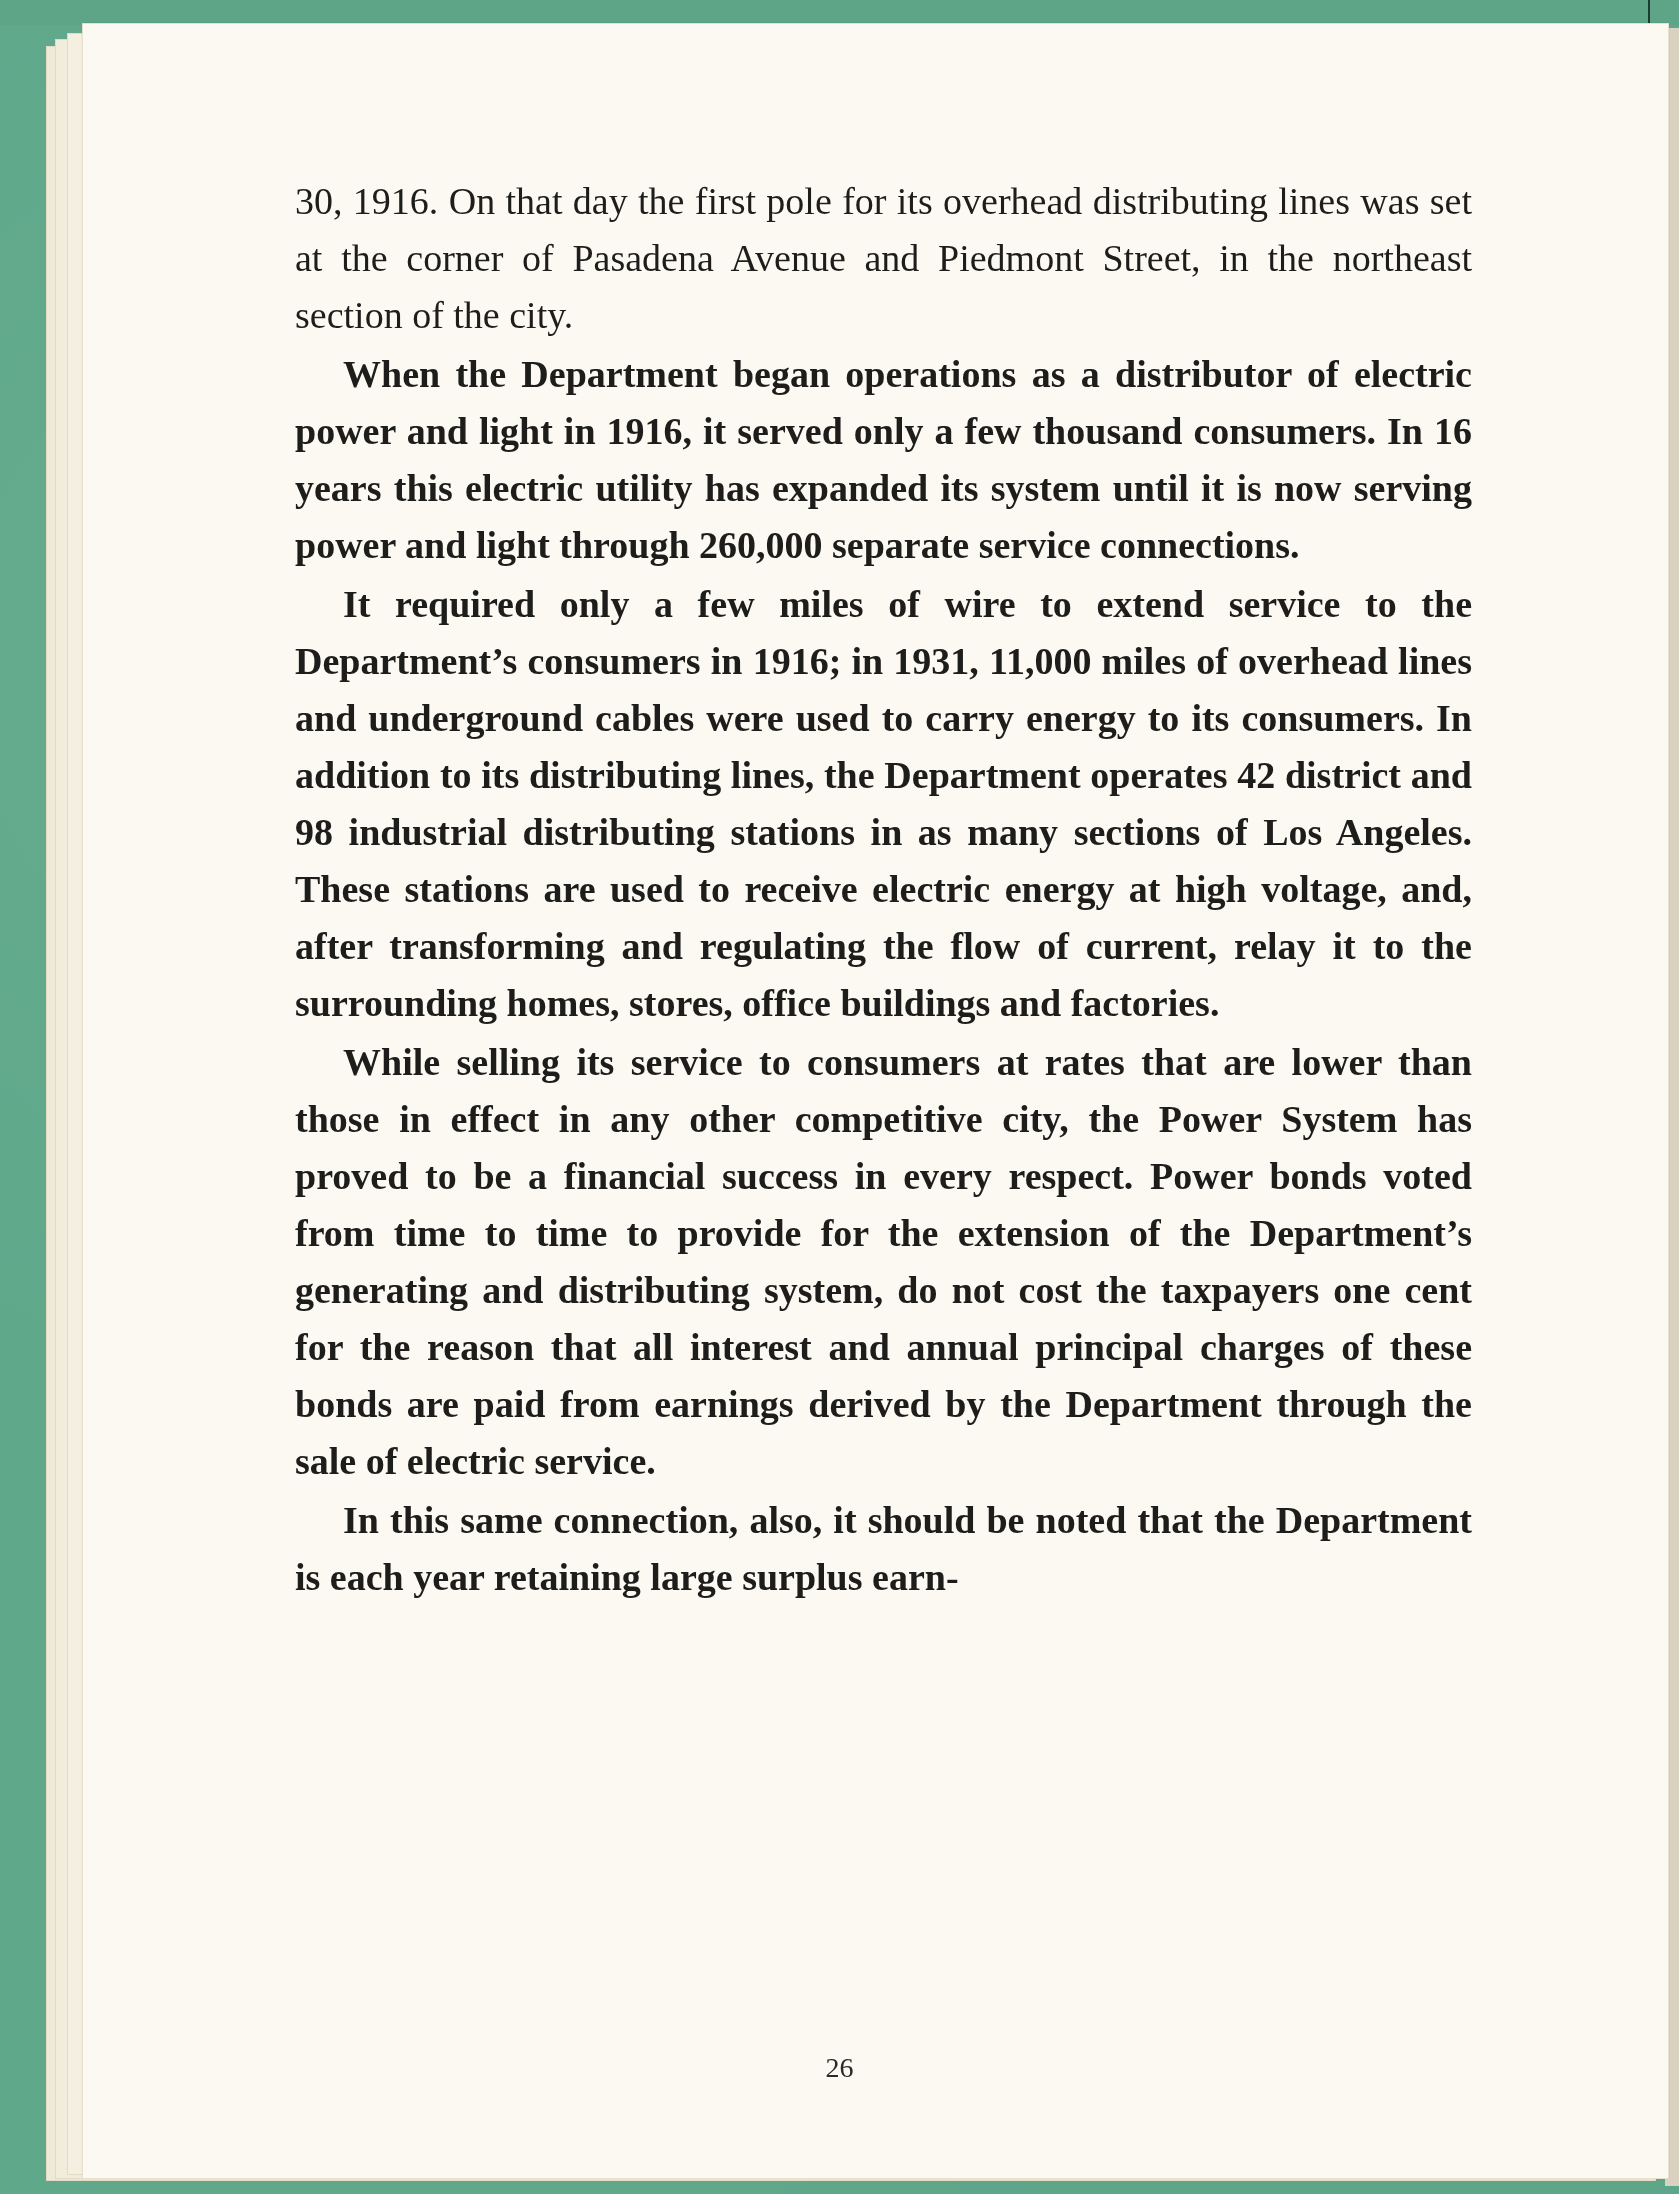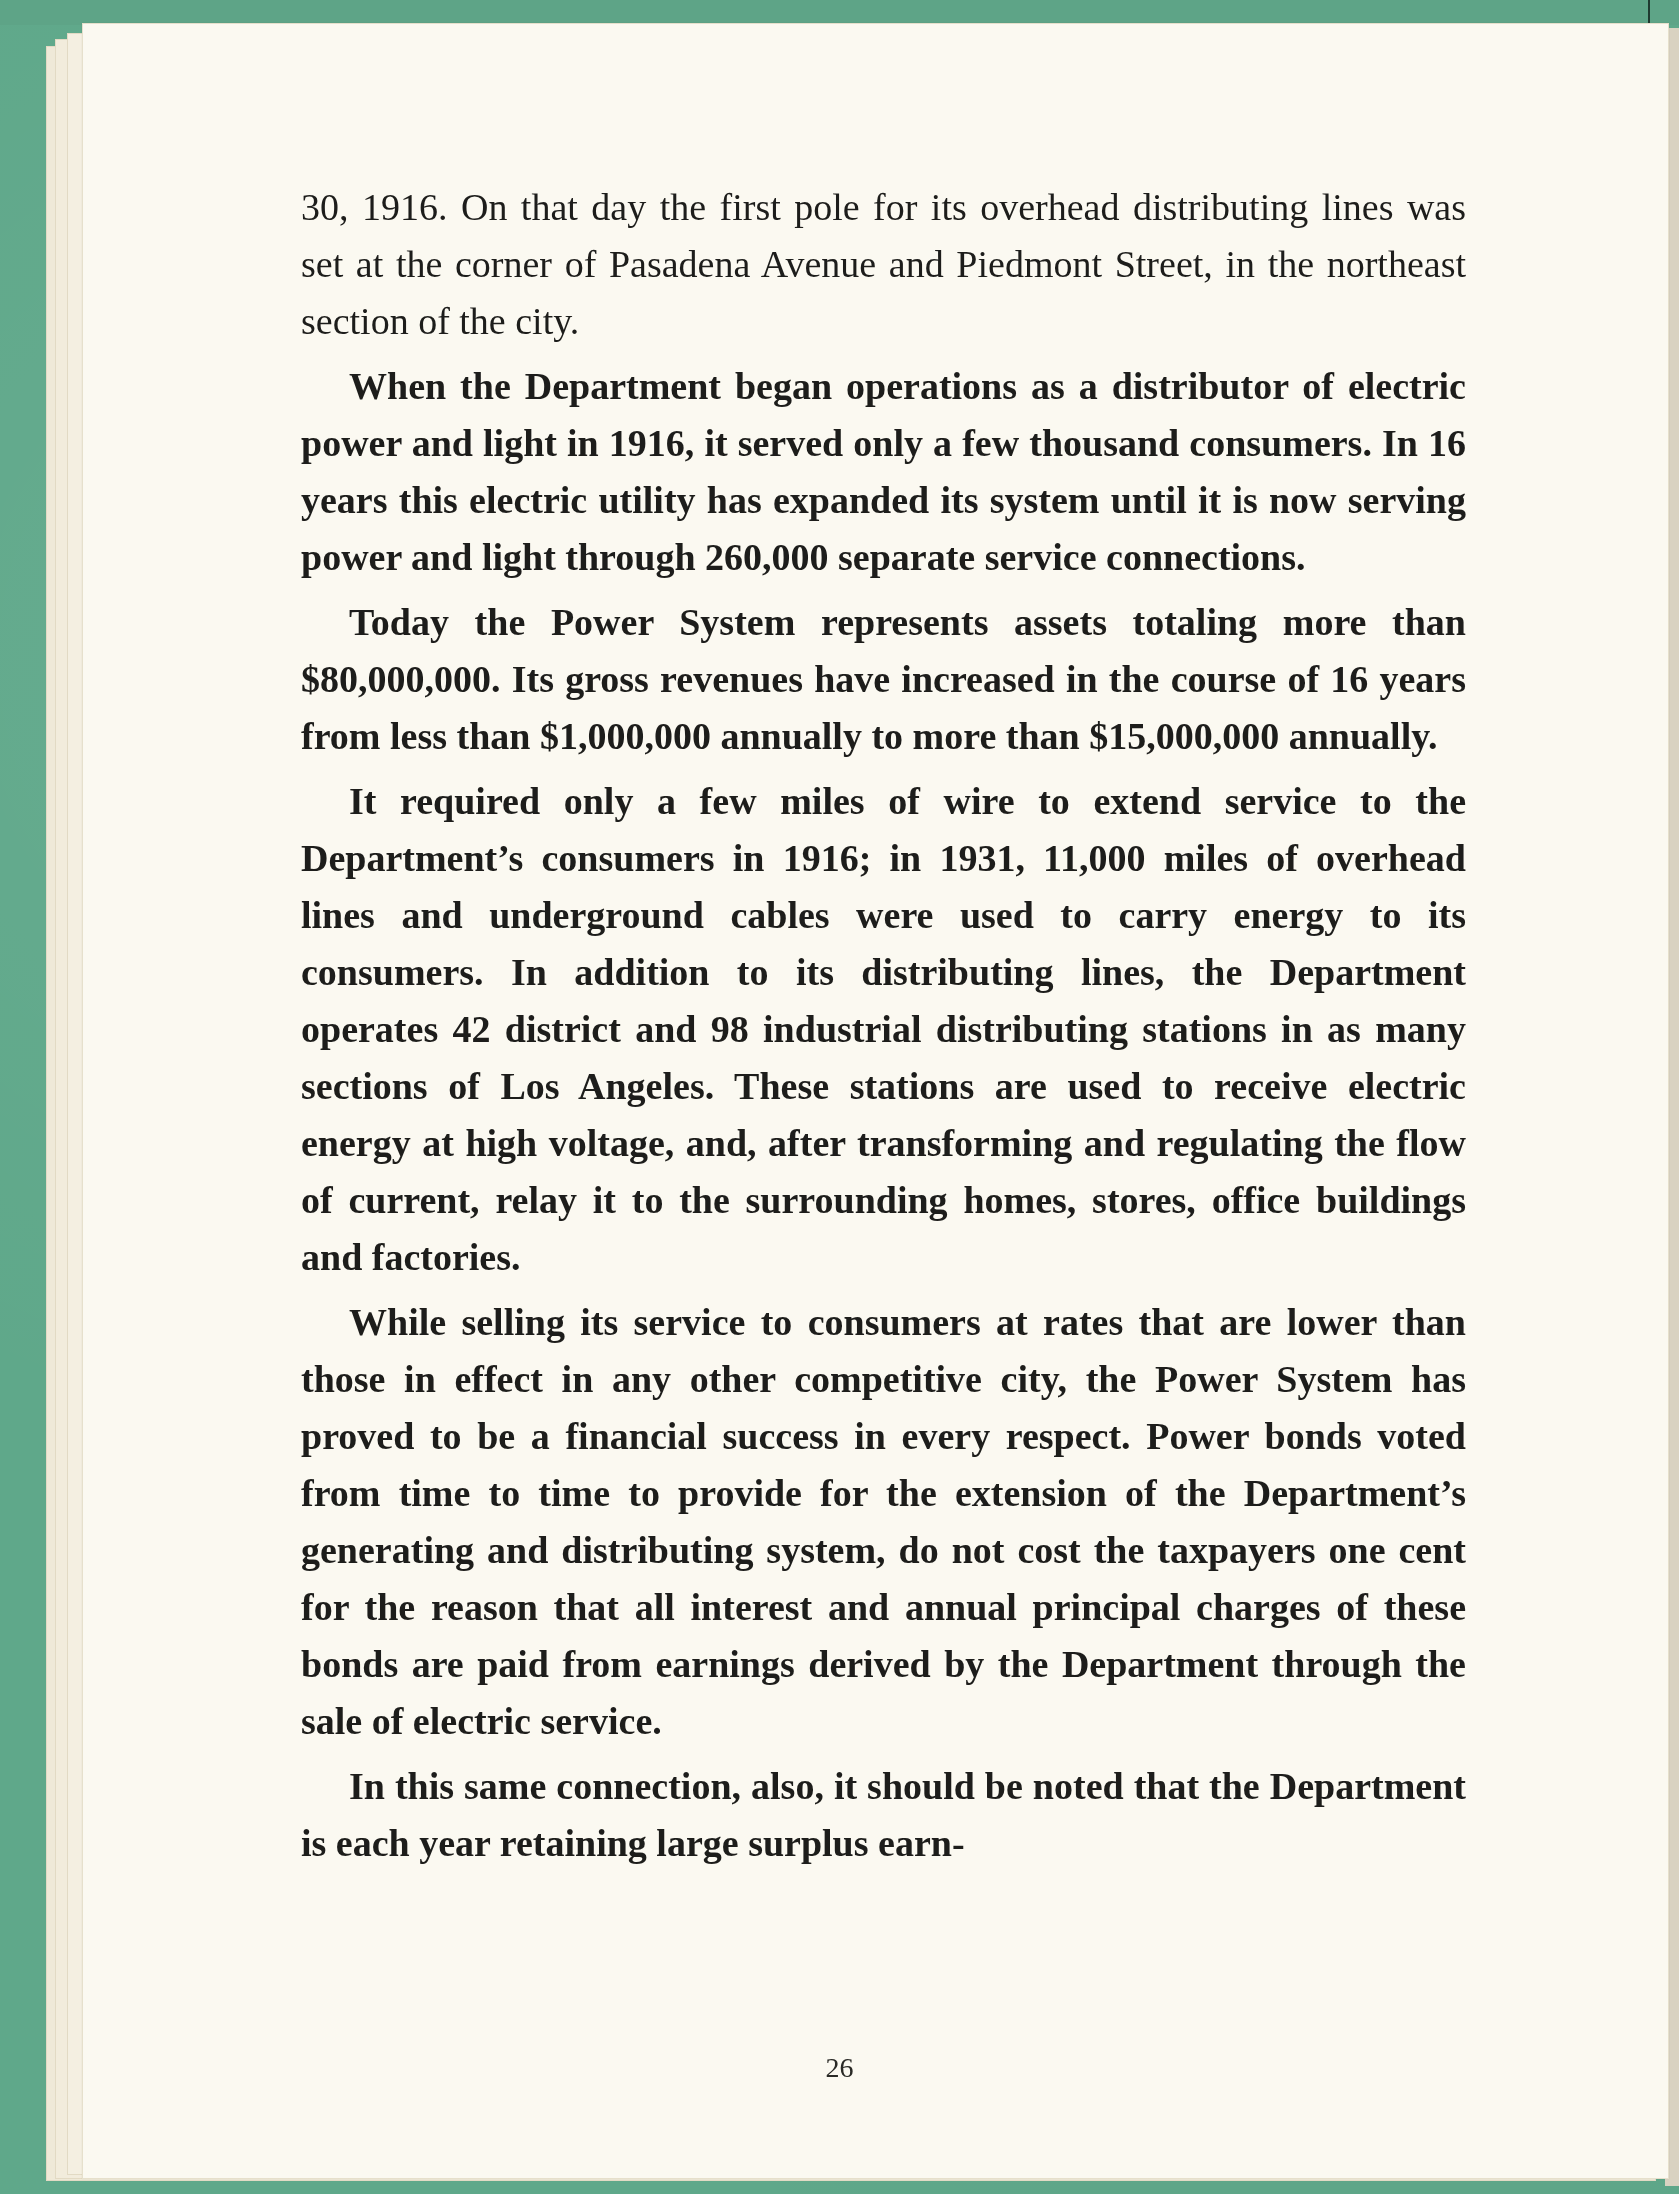--- a/index.html
+++ b/index.html
@@ -56,21 +56,21 @@
       left: 293px;
       top: 171px;
       width: 1181px;
       color: #1d1d1b;
       font-size: 38px;
       line-height: 57px;
       text-align: justify;
       hyphens: manual;
     }
     .para {
-      margin: 8px;
+      margin: 2px;
       text-indent: 0;
     }
     .para.indent {
       text-indent: 48px;
       font-weight: bold;
     }
     .page-number {
       position: absolute;
       left: 0;
       width: 1679px;
@@ -88,20 +88,19 @@
 <div class="page-stack stack-1"></div>
 <div class="page-stack stack-2"></div>
 <div class="page-stack stack-3"></div>
 <div class="right-shadow"></div>
 
 <div class="page"></div>
 
 <div class="text-block">
   <p class="para">30, 1916. On that day the first pole for its overhead dis­tributing lines was set at the corner of Pasadena Avenue and Piedmont Street, in the northeast section of the city.</p>
   <p class="para indent">When the Department began operations as a distrib­utor of electric power and light in 1916, it served only a few thousand consumers. In 16 years this electric utility has expanded its system until it is now serving power and light through 260,000 separate service connections.</p>
-  <p class="para indent">Today the Power System represents assets totaling more than $80,000,000. Its gross revenues have increased in the course of 16 years from less than $1,000,000 annu­ally to more than $15,000,000 annually.</p>
   <p class="para indent">It required only a few miles of wire to extend service to the Department’s consumers in 1916; in 1931, 11,000 miles of overhead lines and underground cables were used to carry energy to its consumers. In addition to its dis­tributing lines, the Department operates 42 district and 98 industrial distributing stations in as many sections of Los Angeles. These stations are used to receive electric energy at high voltage, and, after transforming and regu­lating the flow of current, relay it to the surrounding homes, stores, office buildings and factories.</p>
   <p class="para indent">While selling its service to consumers at rates that are lower than those in effect in any other competitive city, the Power System has proved to be a financial success in every respect. Power bonds voted from time to time to provide for the extension of the Department’s generating and distributing system, do not cost the taxpayers one cent for the reason that all interest and annual principal charges of these bonds are paid from earnings derived by the Department through the sale of electric service.</p>
   <p class="para indent">In this same connection, also, it should be noted that the Department is each year retaining large surplus earn-</p>
 </div>
 
 <div class="page-number">26</div>
 
 
 </body></html>

